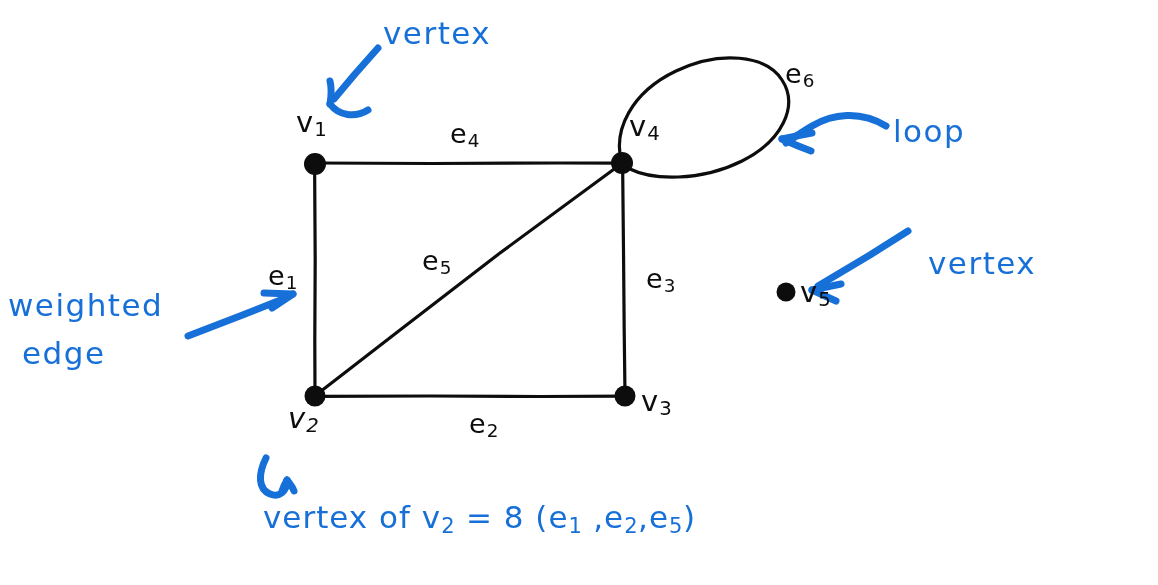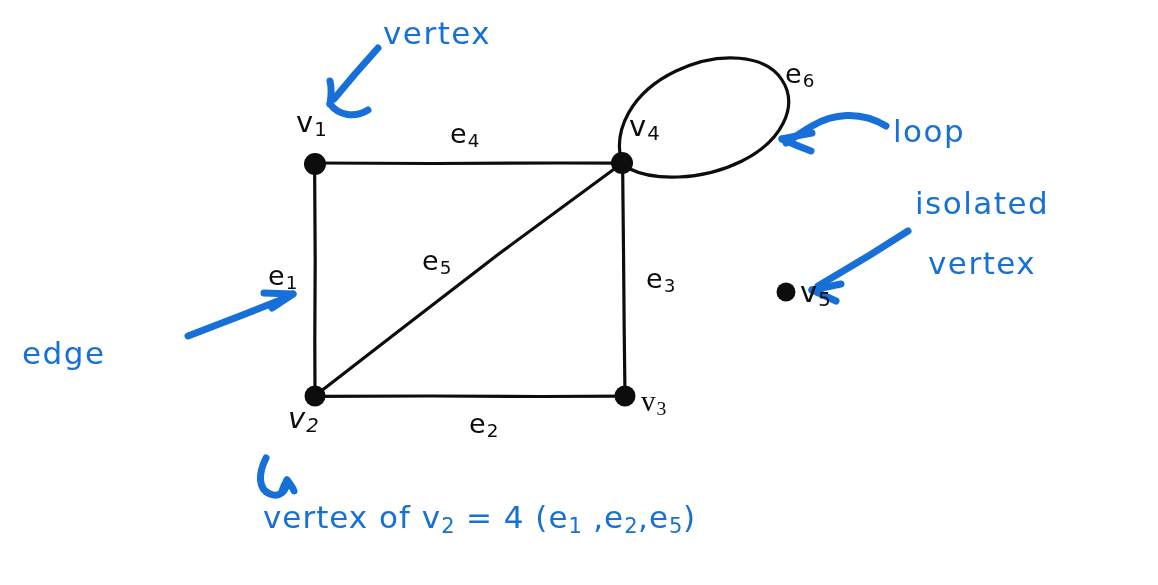--- a/index.html
+++ b/index.html
@@ -129,21 +129,21 @@
       <path class="ink-blue" d="M 287,480 C 284,485 283,488 282,491"></path>
       <path class="ink-blue" d="M 287,480 C 291,485 293,488 294,491"></path>
     </g>
 
   </svg>
 
   <div class="hand-text lbl-black vlabel" style="left:296px; top:108px;"><span>v</span><span class="sub">1</span></div>
 
   <div class="hand-text lbl-black vlabel" style="left:288px; top:404px;font-style:italic;"><span>v</span><span class="sub">2</span></div>
 
-  <div class="hand-text lbl-black vlabel" style="left:641px; top:387px;font-family:Liberation Serif, serif;"><span>v</span><span class="sub">3</span></div>
+  <div class="hand-text lbl-black vlabel" style="left:641px; top:387px;"><span>v</span><span class="sub">3</span></div>
 
   <div class="hand-text lbl-black vlabel" style="left:629px; top:112px;"><span>v</span><span class="sub">4</span></div>
 
   <div class="hand-text lbl-black vlabel" style="left:800px; top:278px;"><span>v</span><span class="sub">5</span></div>
 
   <div class="hand-text lbl-black elabel" style="left:268px; top:262px;"><span>e</span><span class="sub">1</span></div>
 
   <div class="hand-text lbl-black elabel" style="left:443px; top:410px;margin-left:26px;"><span>e</span><span class="sub">2</span></div>
 
   <div class="hand-text lbl-black elabel" style="left:646px; top:265px;"><span>e</span><span class="sub">3</span></div>
@@ -151,20 +151,20 @@
   <div class="hand-text lbl-black elabel" style="left:450px; top:120px;"><span>e</span><span class="sub">4</span></div>
 
   <div class="hand-text lbl-black elabel" style="left:422px; top:247px;"><span>e</span><span class="sub">5</span></div>
 
   <div class="hand-text lbl-black elabel" style="left:785px; top:60px;"><span>e</span><span class="sub">6</span></div>
 
   <div class="hand-text lbl-blue annot" style="left:383px; top:18px;">vertex</div>
 
   <div class="hand-text lbl-blue annot" style="left:893px; top:92px;margin-top:24px;">loop</div>
 
-  <div class="hand-text lbl-blue annot" style="left:915px; top:188px;">isolated</div>
   <div class="hand-text lbl-blue annot" style="left:928px; top:248px;">vertex</div>
 
+  <div class="hand-text lbl-blue annot" style="left:8px; top:290px;">weighted</div>
   <div class="hand-text lbl-blue annot" style="left:22px; top:338px;">edge</div>
 
-  <div class="hand-text lbl-blue annot-big" style="left:263px; top:502px;"><span>vertex of v</span><span class="sub">2</span><span> = 4 (e</span><span class="sub">1</span><span> ,e</span><span class="sub">2</span><span>,e</span><span class="sub">5</span><span>)</span></div>
+  <div class="hand-text lbl-blue annot-big" style="left:263px; top:502px;"><span>vertex of v</span><span class="sub">2</span><span> = 8 (e</span><span class="sub">1</span><span> ,e</span><span class="sub">2</span><span>,e</span><span class="sub">5</span><span>)</span></div>
 
 </div>
 
 </body></html>

